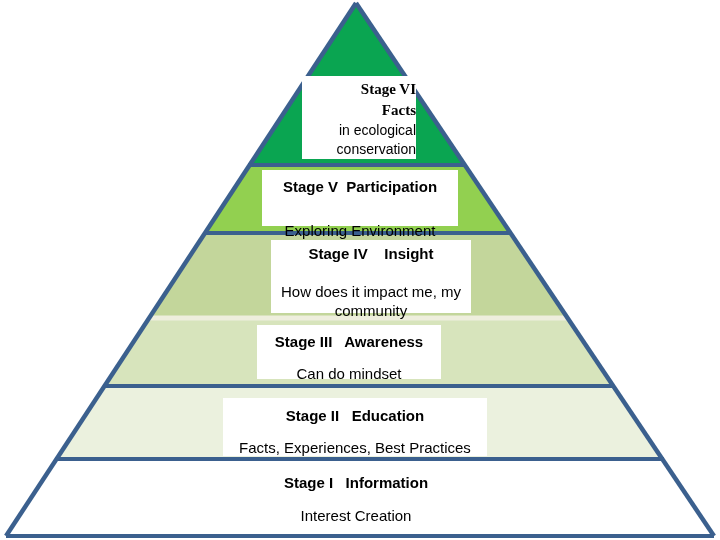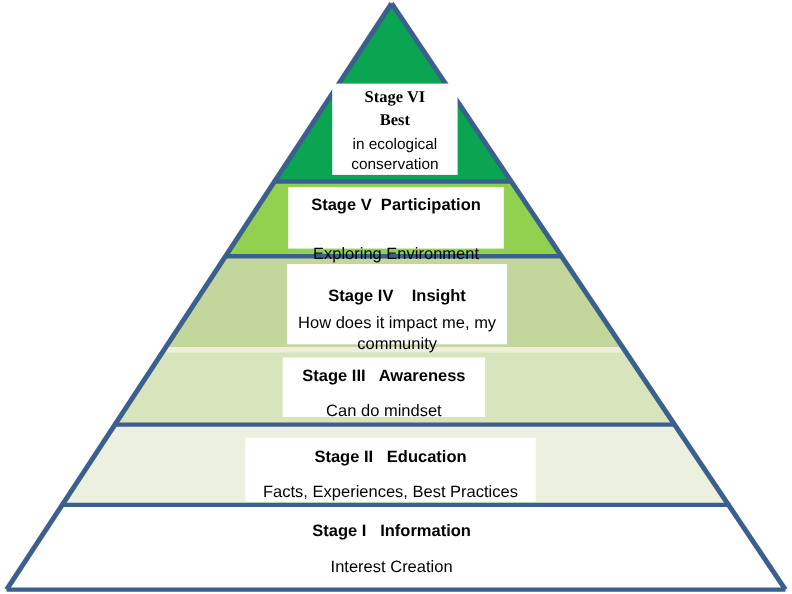--- a/index.html
+++ b/index.html
@@ -36,35 +36,36 @@
   .label-box .stage-desc {
     font-weight: 400;
     font-size: 15px;
     line-height: 19px;
     white-space: pre-wrap;
   }
   
   #label-stage-6 {
     left: 302px; top: 76px; width: 114px; height: 83px;
     padding-top: 3px;
+    text-align: right;
   }
   #label-stage-6 .serif-line {
     font-family: "Liberation Serif", serif;
     font-weight: 700;
     font-size: 15px;
     line-height: 21px;
   }
   #label-stage-6 .stage-desc {
     font-size: 14px;
     line-height: 19px;
   }
   #label-stage-5 { left: 262px; top: 170px; width: 196px; height: 56px; padding-top: 7px; }
   #label-stage-5 .stage-desc { margin-top: 24px; }
-  #label-stage-4 { left: 261px; top: 240px; width: 200px; height: 73px; padding-top: 20px; }
-  #label-stage-4 .stage-desc { margin-top: 4px; }
+  #label-stage-4 { left: 271px; top: 240px; width: 200px; height: 73px; padding-top: 4px; }
+  #label-stage-4 .stage-desc { margin-top: 18px; }
   #label-stage-3 { left: 257px; top: 325px; width: 184px; height: 54px; padding-top: 7px; }
   #label-stage-3 .stage-desc { margin-top: 12px; }
   #label-stage-2 { left: 223px; top: 398px; width: 264px; height: 58px; padding-top: 8px; }
   #label-stage-2 .stage-desc { margin-top: 12px; }
   #label-stage-1 { left: 206px; top: 469px; width: 300px; height: 58px; background: transparent; padding-top: 4px; }
   #label-stage-1 .stage-desc { margin-top: 13px; }
 </style>
 </head>
 <body>
 
@@ -85,21 +86,21 @@
     <line x1="103" y1="386" x2="614" y2="386" stroke-width="4" stroke="#3b608e"></line>
     <line x1="55" y1="459" x2="664" y2="459" stroke-width="4" stroke="#3b608e"></line>
     <line x1="6" y1="536" x2="714" y2="536" stroke-width="4" stroke="#3b608e"></line>
 
     <line x1="356" y1="3" x2="6" y2="536" stroke-width="4.5" stroke="#3b608e"></line>
     <line x1="356" y1="3" x2="714" y2="536" stroke-width="4.5" stroke="#3b608e"></line>
   </svg>
 
   <div class="label-box" id="label-stage-6">
     <div class="serif-line">Stage VI</div>
-    <div class="serif-line">Best</div>
+    <div class="serif-line">Facts</div>
     <div class="stage-desc">in ecological conservation</div>
   </div>
 
   <div class="label-box" id="label-stage-5">
     <div class="stage-title">Stage V  Participation</div>
     <div class="stage-desc">Exploring Environment</div>
   </div>
 
   <div class="label-box" id="label-stage-4">
     <div class="stage-title">Stage IV    Insight</div>

